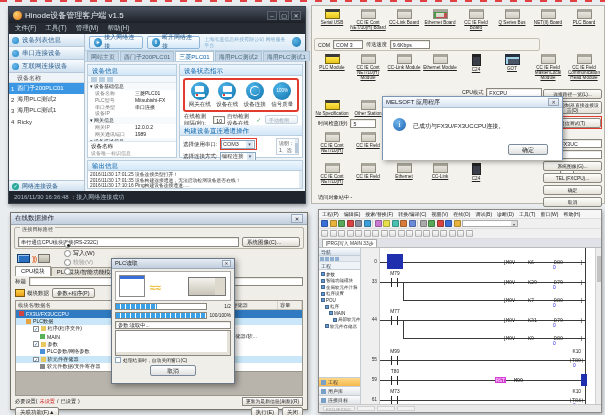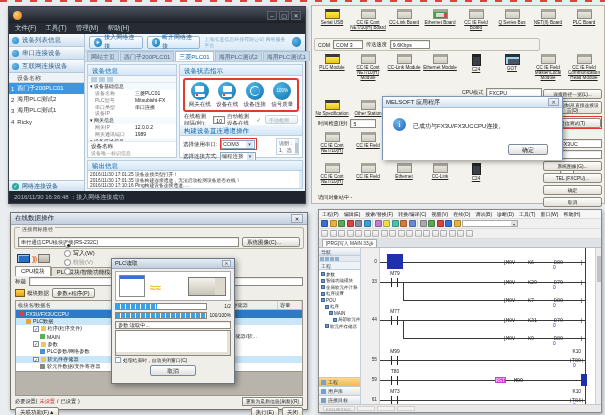--- a/index.html
+++ b/index.html
@@ -222,20 +222,21 @@
 </style>
 </head>
 <body>
 
 <div class="canvas">
  <div class="top-red"></div>
 
  <div class="win winA">
   <div class="a-title">
    <span class="a-appico"></span>
+   <span class="a-title-text">Hinode设备管理客户端 v1.5</span>
    <span class="a-ctrls">
           <span class="a-ctrl">–</span>
           <span class="a-ctrl">▢</span>
           <span class="a-ctrl">✕</span>
         </span>
   </div>
   <div class="a-menu">
         <span>文件(F)</span>
         <span>工具(T)</span>
         <span>管理(M)</span>

